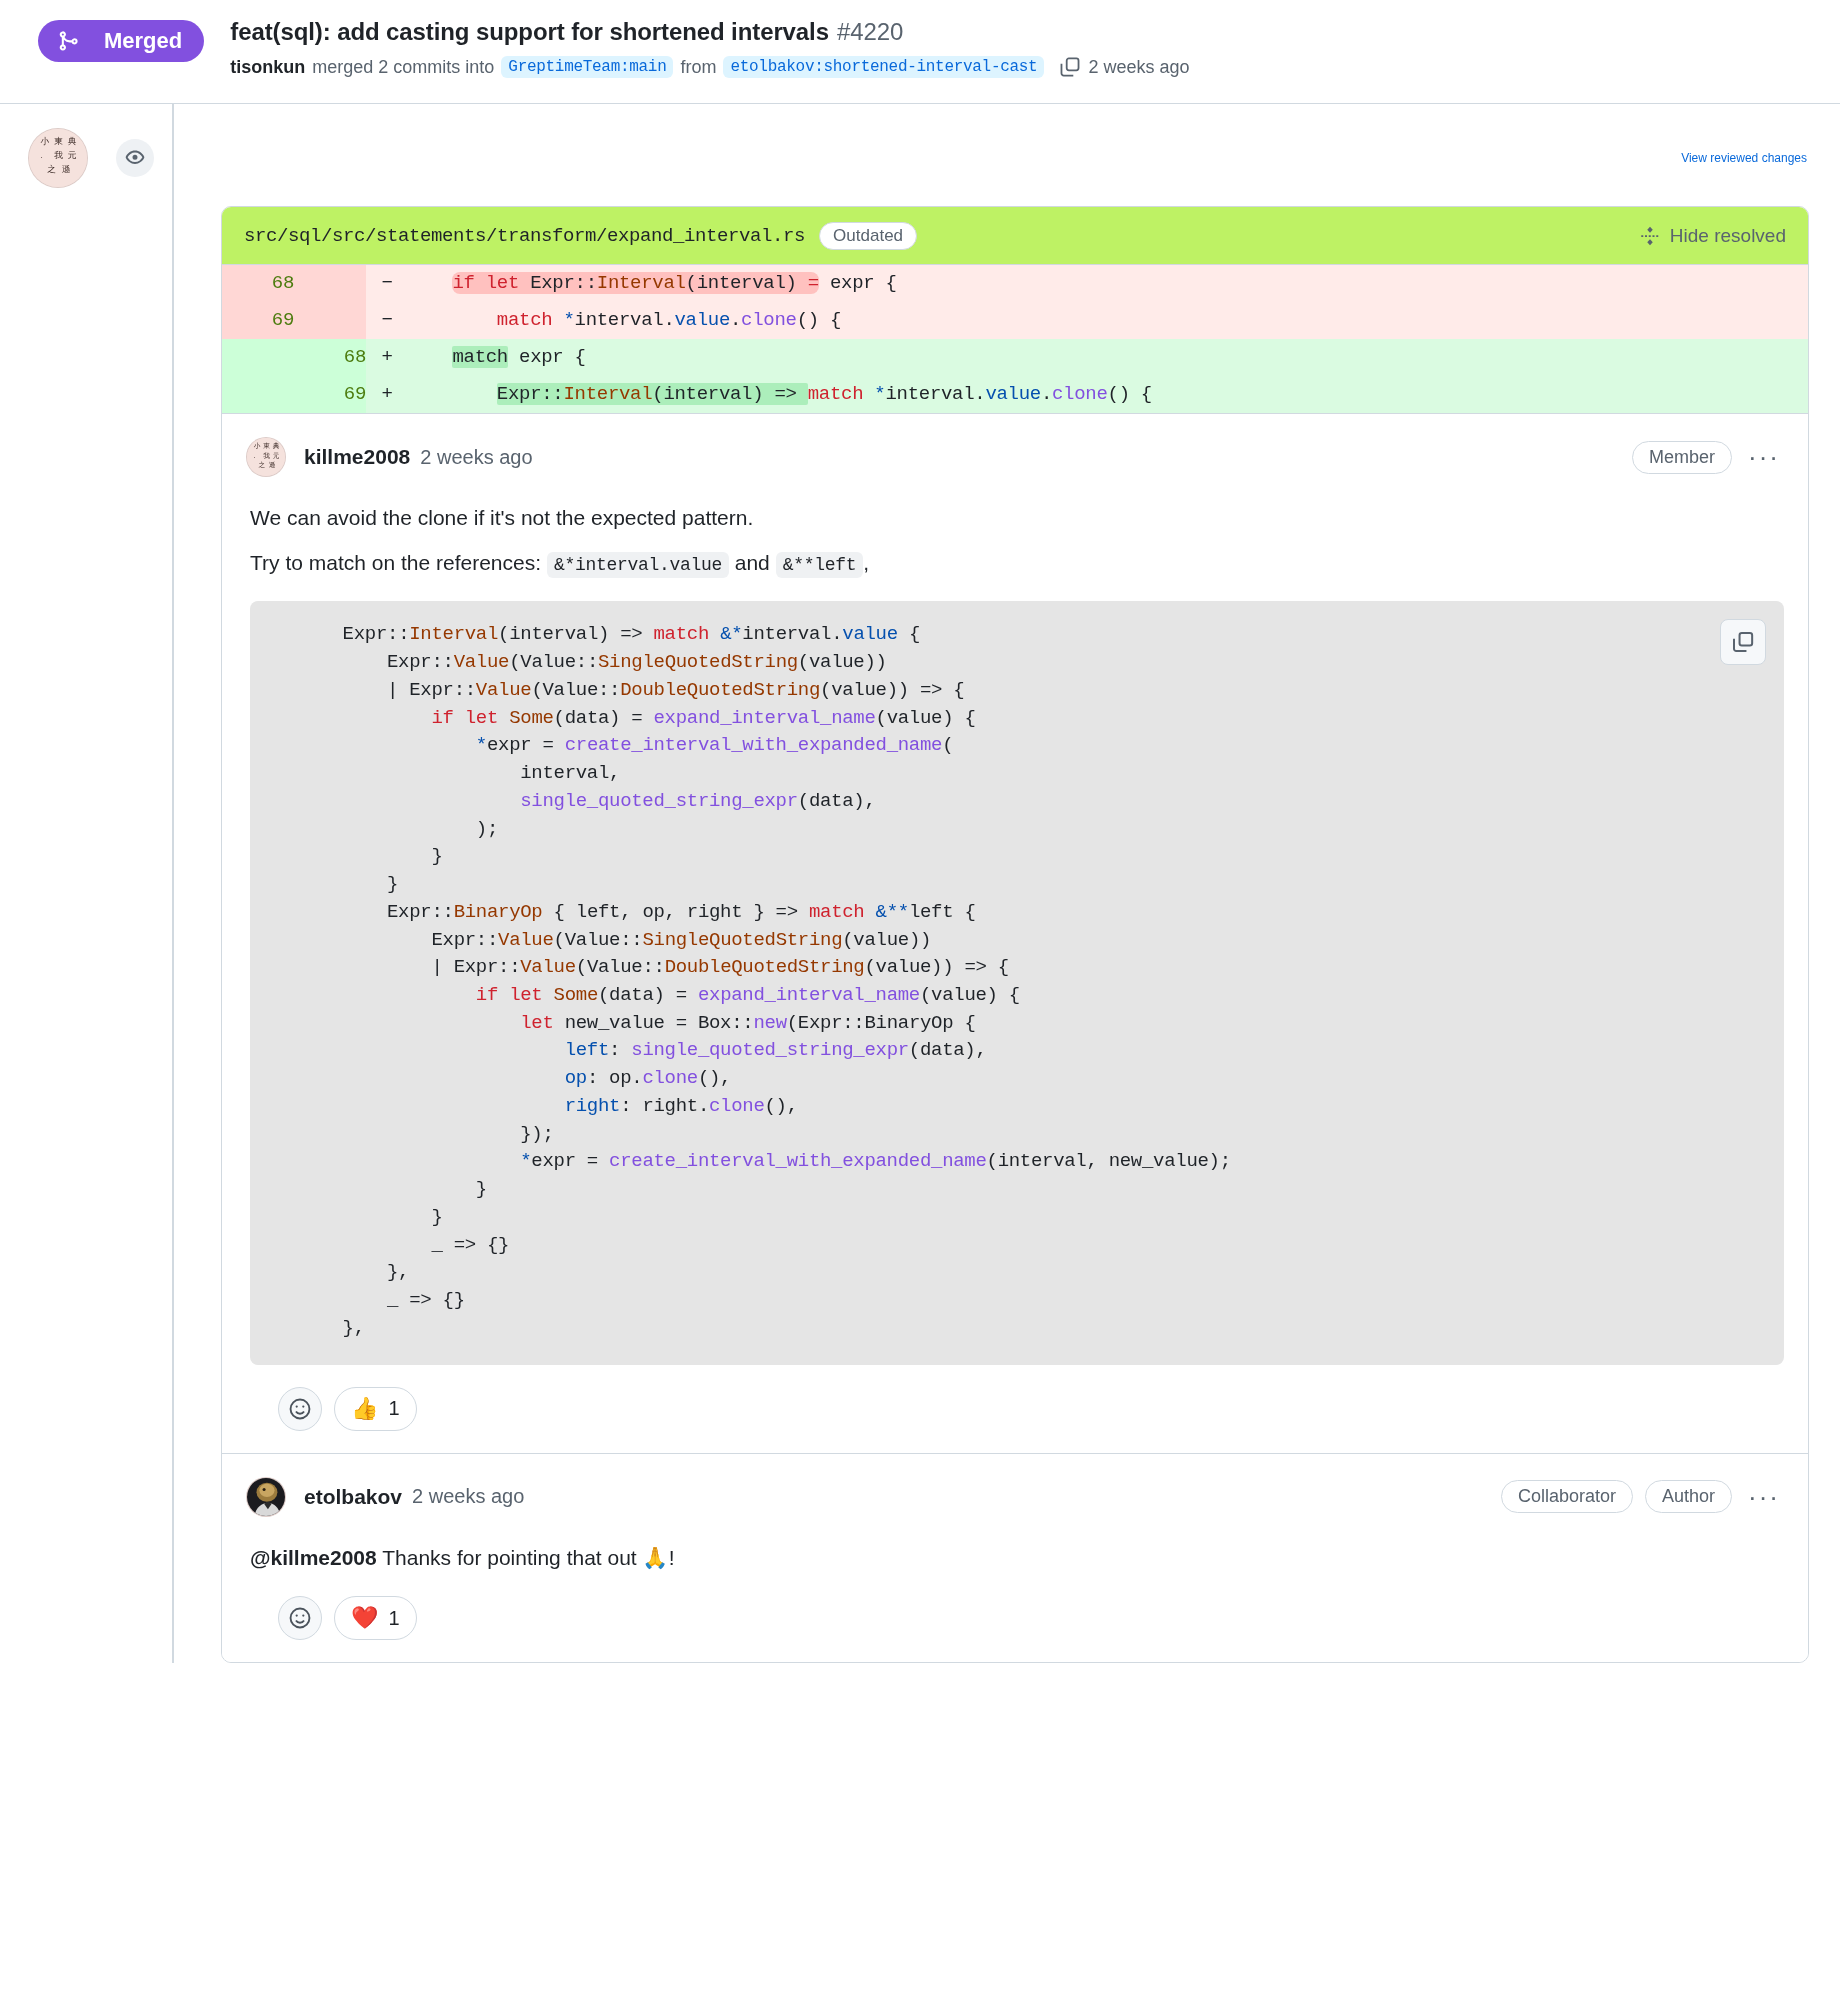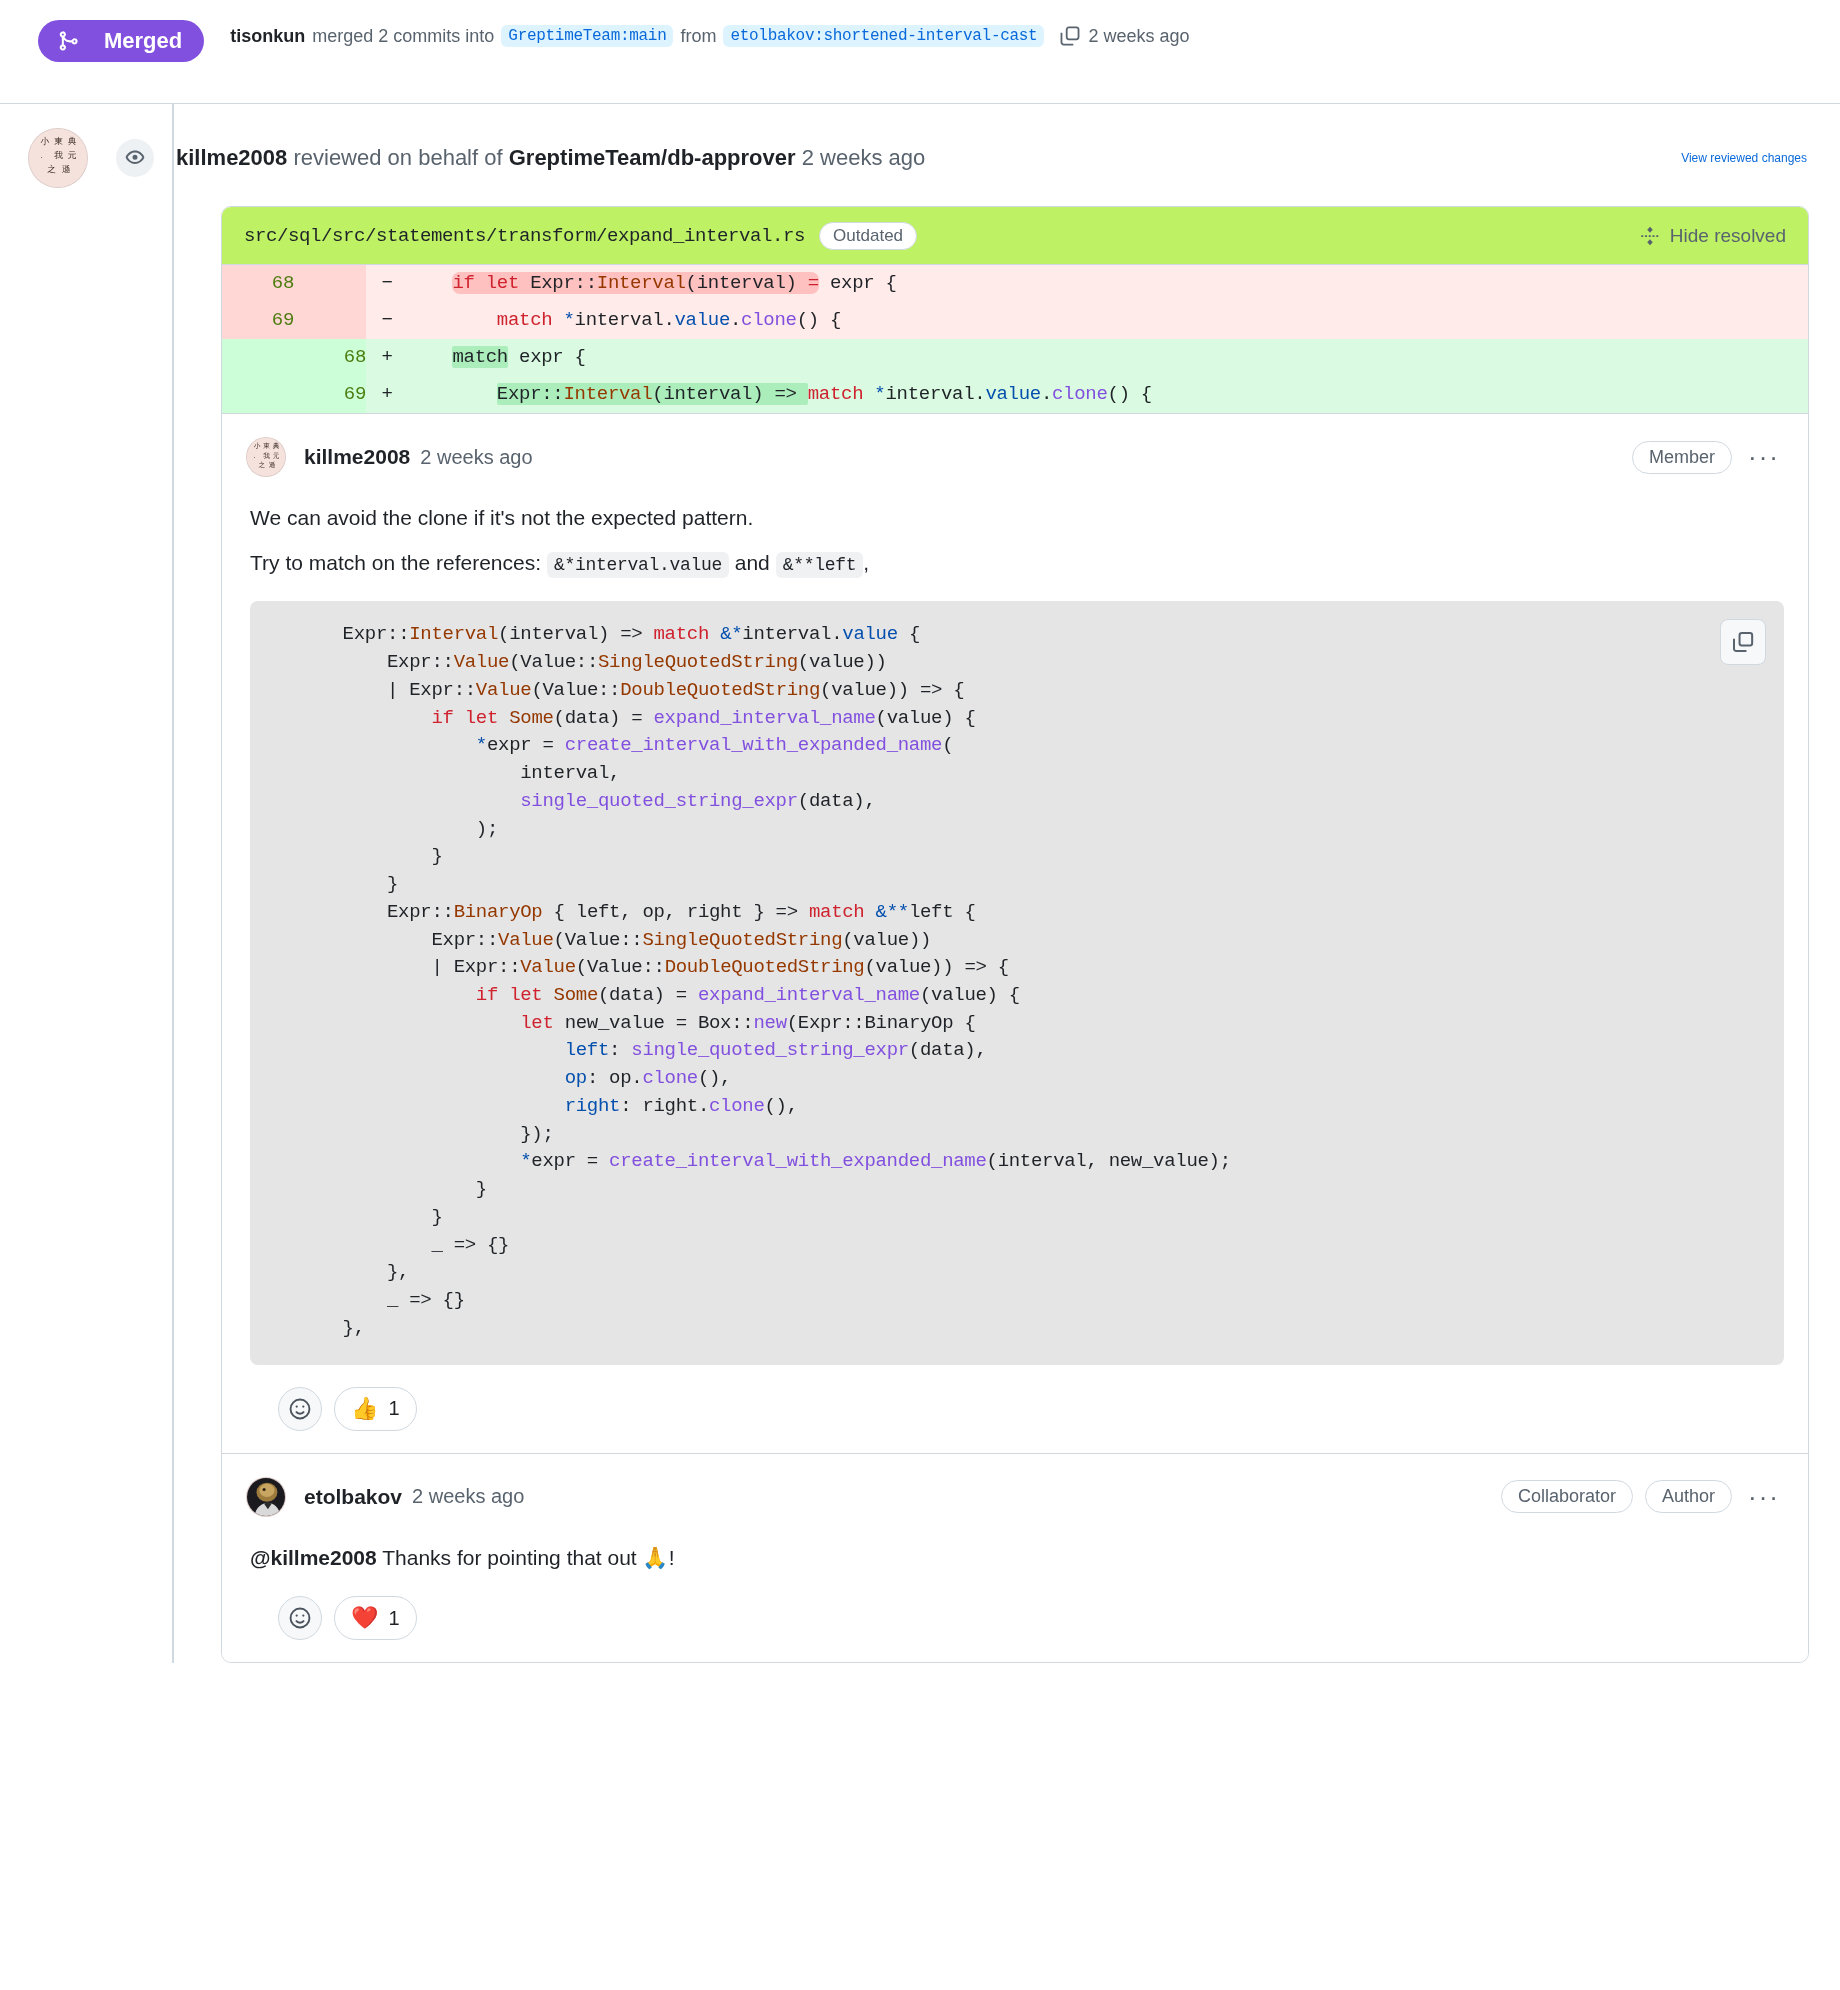--- a/index.html
+++ b/index.html
@@ -306,20 +306,23 @@
 
 <div class="pr-header">
   <span class="merged-badge">
     <svg width="22" height="22" viewBox="0 0 16 16" fill="#ffffff">
       <path d="M5.45 5.154A4.25 4.25 0 0 0 9.25 7.5h1.378a2.251 2.251 0 1 1 0 1.5H9.25A5.73 5.73 0 0 1 5 7.123v3.505a2.25 2.25 0 1 1-1.5 0V5.372a2.25 2.25 0 1 1 1.95-.218ZM4.25 13.5a.75.75 0 1 0 0-1.5.75.75 0 0 0 0 1.5Zm8.5-4.5a.75.75 0 1 0 0-1.5.75.75 0 0 0 0 1.5ZM5 3.25a.75.75 0 1 0-1.5 0 .75.75 0 0 0 1.5 0Z"></path>
     </svg>
     <span>Merged</span>
   </span>
 
   <div class="pr-head-text">
+    <div class="pr-title-row">
+      <span>feat(sql): add casting support for shortened intervals</span><span class="pr-number">#4220</span>
+    </div>
     <div class="pr-sub">
       <span class="author">tisonkun</span>
       <span>merged 2 commits into</span>
       <span class="branch-chip">GreptimeTeam:main</span>
       <span>from</span>
       <span class="branch-chip">etolbakov:shortened-interval-cast</span>
       <span class="copy-branch">
         <svg width="22" height="22" viewBox="0 0 16 16" fill="none" stroke="#59636e" stroke-width="1.3">
           <rect x="5.6" y="1.8" width="8.6" height="8.6" rx="1.6"></rect>
           <path d="M10.4 14.2H3.4a1.6 1.6 0 0 1-1.6-1.6V5.6"></path>
@@ -346,26 +349,20 @@
             <text x="40" y="30">元</text>
           <text x="19" y="44">之</text>
             <text x="34" y="44">遜</text>
         </g>
       </svg>
     </div>
     <div class="eye-badge">
       <svg width="20" height="20" viewBox="0 0 16 16" fill="#59636e">
         <path d="M8 2c3.3 0 6.1 2.2 7.3 4.7.2.4.2.9 0 1.3C14.1 10.5 11.3 12.7 8 12.7S1.9 10.5.7 8c-.2-.4-.2-.9 0-1.3C1.9 4.2 4.7 2 8 2Zm0 1.5c-2.6 0-4.9 1.7-5.9 3.8C3.1 9.4 5.4 11.2 8 11.2s4.9-1.8 5.9-3.9C12.9 5.2 10.6 3.5 8 3.5Zm0 1.9a2 2 0 1 1 0 4 2 2 0 0 1 0-4Z"></path>
       </svg>
-    </div>
-    <div class="review-text">
-      <b>killme2008</b>
-      <span>reviewed on behalf of</span>
-      <b>GreptimeTeam/db-approver</b>
-      <span>2 weeks ago</span>
     </div>
     <div class="view-changes">View reviewed changes</div>
   </div>
 
   <div class="thread">
 
     <div class="diff-file-head">
       <span class="diff-path">src/sql/src/statements/transform/expand_interval.rs</span>
       <span class="outdated-chip">Outdated</span>
       <span class="hide-resolved">

